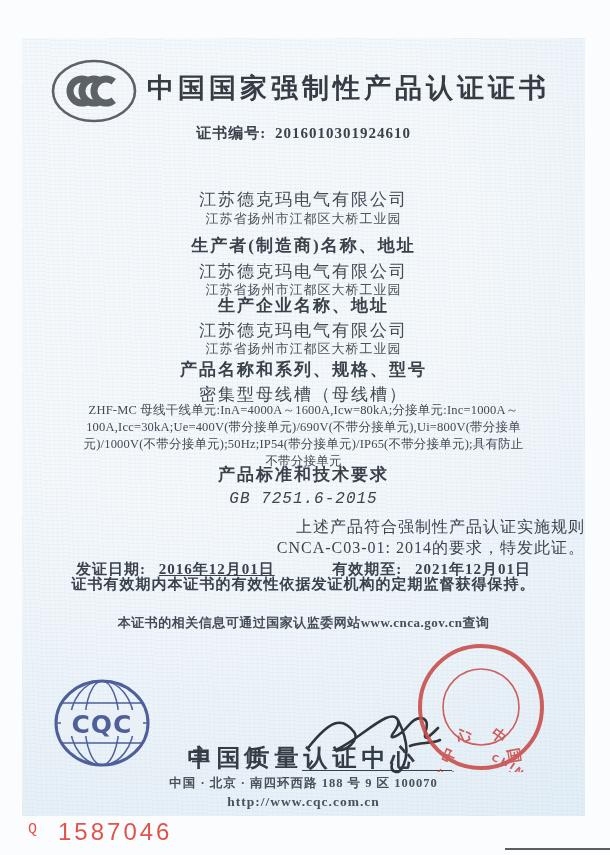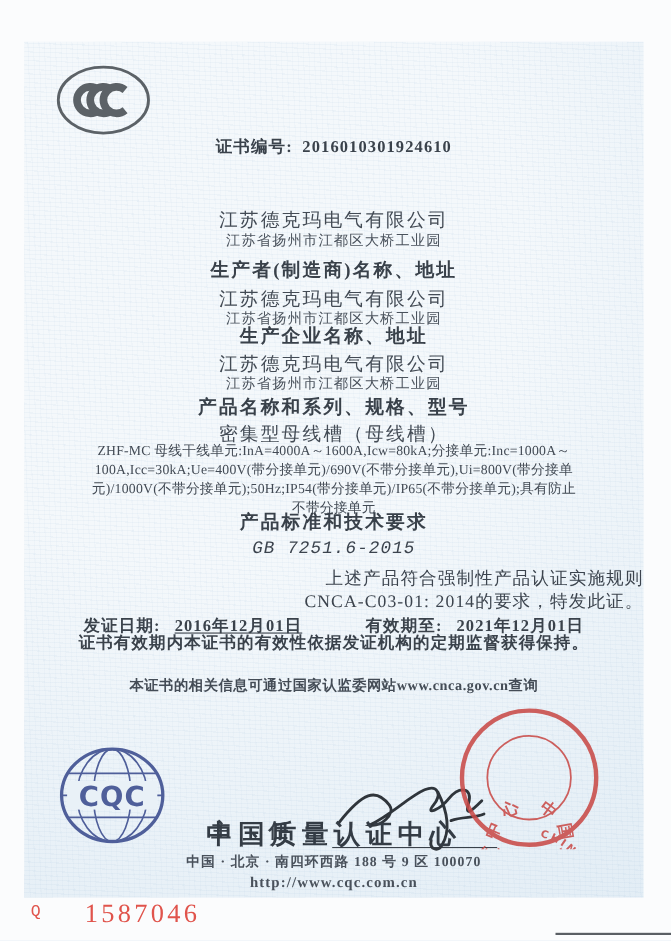--- a/index.html
+++ b/index.html
@@ -36,35 +36,36 @@
   .sig-box{position:relative;width:150px;height:64px;border-bottom:1.5px solid #39414a;margin-left:6px;}
   .sig-box svg{position:absolute;left:0;bottom:-12px;}
   .org-name{top:704px;font-size:24px;font-weight:bold;letter-spacing:5px;color:#343c45;}
   .org-addr{top:737px;font-size:12.5px;font-weight:bold;letter-spacing:1px;color:#49515b;}
   .org-site{top:756px;font-size:13.5px;font-weight:bold;letter-spacing:1px;color:#49515b;}
   .ccc-logo{position:absolute;top:20px;left:28px;}
   .cqc-logo{position:absolute;top:638px;left:30px;}
   .stamp{position:absolute;top:604px;left:394px;opacity:0.88;}
   .serial{position:absolute;top:818px;left:28px;color:#e0544c;display:flex;align-items:flex-start;}
   .serial .q{font-size:15px;font-family:"Liberation Mono", monospace;margin-top:3px;}
-  .serial .num{font-size:24px;letter-spacing:3px;font-family:Liberation Serif, serif;margin-left:40px;}
+  .serial .num{font-size:24px;letter-spacing:3px;font-family:Liberation Sans, sans-serif;margin-left:21px;}
   .edge-line{position:absolute;top:848px;left:505px;width:105px;height:2px;background:#5a5f64;}
 </style>
 </head>
 <body>
 
 <div class="paper">
 
   <svg class="ccc-logo" width="88" height="66" viewBox="0 0 88 66">
     <ellipse cx="44" cy="33" rx="41" ry="30" fill="none" stroke="#5c6267" stroke-width="2.6"></ellipse>
     <path d="M 39.7 23.8 A 12 12 0 1 0 39.7 42.2" fill="none" stroke="#5c6267" stroke-width="7"></path>
     <path d="M 51.7 23.8 A 12 12 0 1 0 51.7 42.2" fill="none" stroke="#5c6267" stroke-width="7"></path>
     <path d="M 63.7 23.8 A 12 12 0 1 0 63.7 42.2" fill="none" stroke="#5c6267" stroke-width="7"></path>
   </svg>
 
+  <div class="abs title">中国国家强制性产品认证证书</div>
 
   <div class="abs cert-line">
     <span>证书编号:</span>
     <span style="margin-left:4px;">2016010301924610</span>
   </div>
 
   <div class="abs co-name" style="top:150px">江苏德克玛电气有限公司</div>
   <div class="abs co-addr" style="top:172px">江苏省扬州市江都区大桥工业园</div>
 
   <div class="abs sec-head" style="top:196px">生产者(制造商)名称、地址</div>

